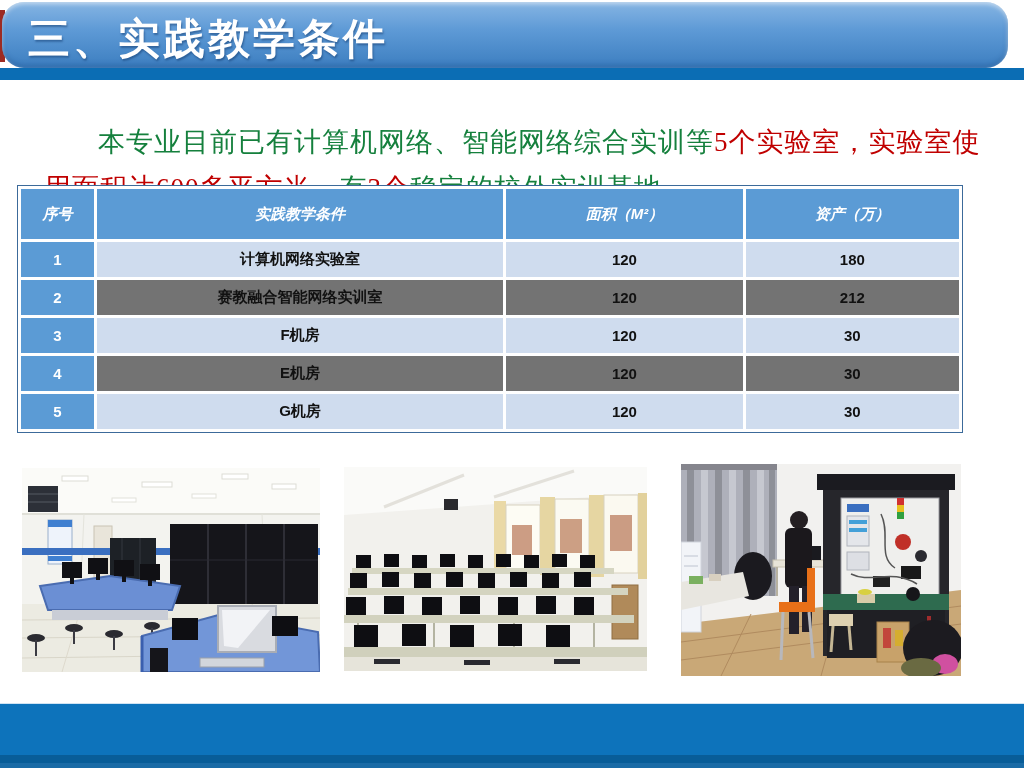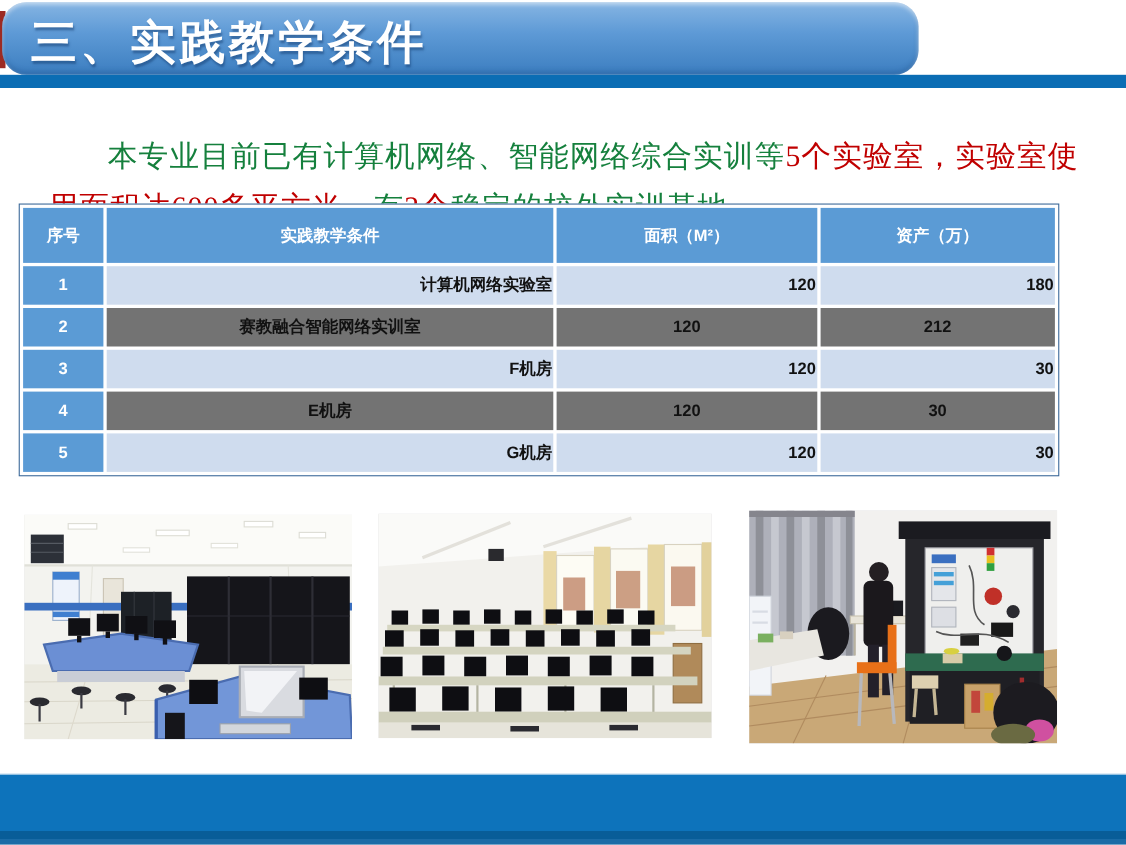--- a/index.html
+++ b/index.html
@@ -13,21 +13,21 @@
   }
 
   
   .red-tab {
     position: absolute; left: 0; top: 10px;
     width: 5px; height: 52px;
     background: #9c2b23;
   }
   .banner {
     position: absolute; left: 2px; top: 2px;
-    width: 833px; height: 66px;
+    width: 1006px; height: 66px;
     border-radius: 22px;
     background: linear-gradient(180deg, #86b5e3 0%, #5e9ad6 42%, #3c7ec0 100%);
     box-shadow: inset 0 2px 4px rgba(255,255,255,.55), inset 0 -3px 5px rgba(20,70,130,.35);
   }
   .banner-title {
     margin: 0; padding: 9px 0 0 26px;
     font-size: 42px; font-weight: bold;
     color: #ffffff; letter-spacing: 3px;
     text-shadow: 1px 2px 2px rgba(18,58,110,.5);
     font-family: "Liberation Sans", sans-serif;
@@ -59,28 +59,29 @@
   }
   table.labs {
     width: 100%; table-layout: fixed;
     border-collapse: separate; border-spacing: 3px;
   }
   table.labs th {
     background: #5b9bd5; color: #ffffff;
     font-size: 15px; font-weight: bold;
     height: 50px; text-align: center;
     font-family: "Liberation Sans", sans-serif;
+    font-style: italic;
   }
   table.labs td {
     font-size: 15px; font-weight: bold;
     text-align: center; height: 35px; color: #111111;
     font-family: "Liberation Sans", sans-serif;
   }
   table.labs td.no   { background: #5b9bd5; color: #ffffff; }
-  tr.band-dark  td.data { background: #cfdcee; text-align: right; }
+  tr.band-dark  td.data { background: #cfdcee; }
   tr.band-light td.data { background: #737373; }
 
   
   .photo { position: absolute; overflow: hidden; background: #e8e8e8; }
   .photo svg { display: block; }
   .photo-1 { left: 22px;  top: 468px; width: 298px; height: 204px; }
   .photo-2 { left: 344px; top: 467px; width: 303px; height: 204px; }
   .photo-3 { left: 681px; top: 464px; width: 280px; height: 212px; }
 
   

